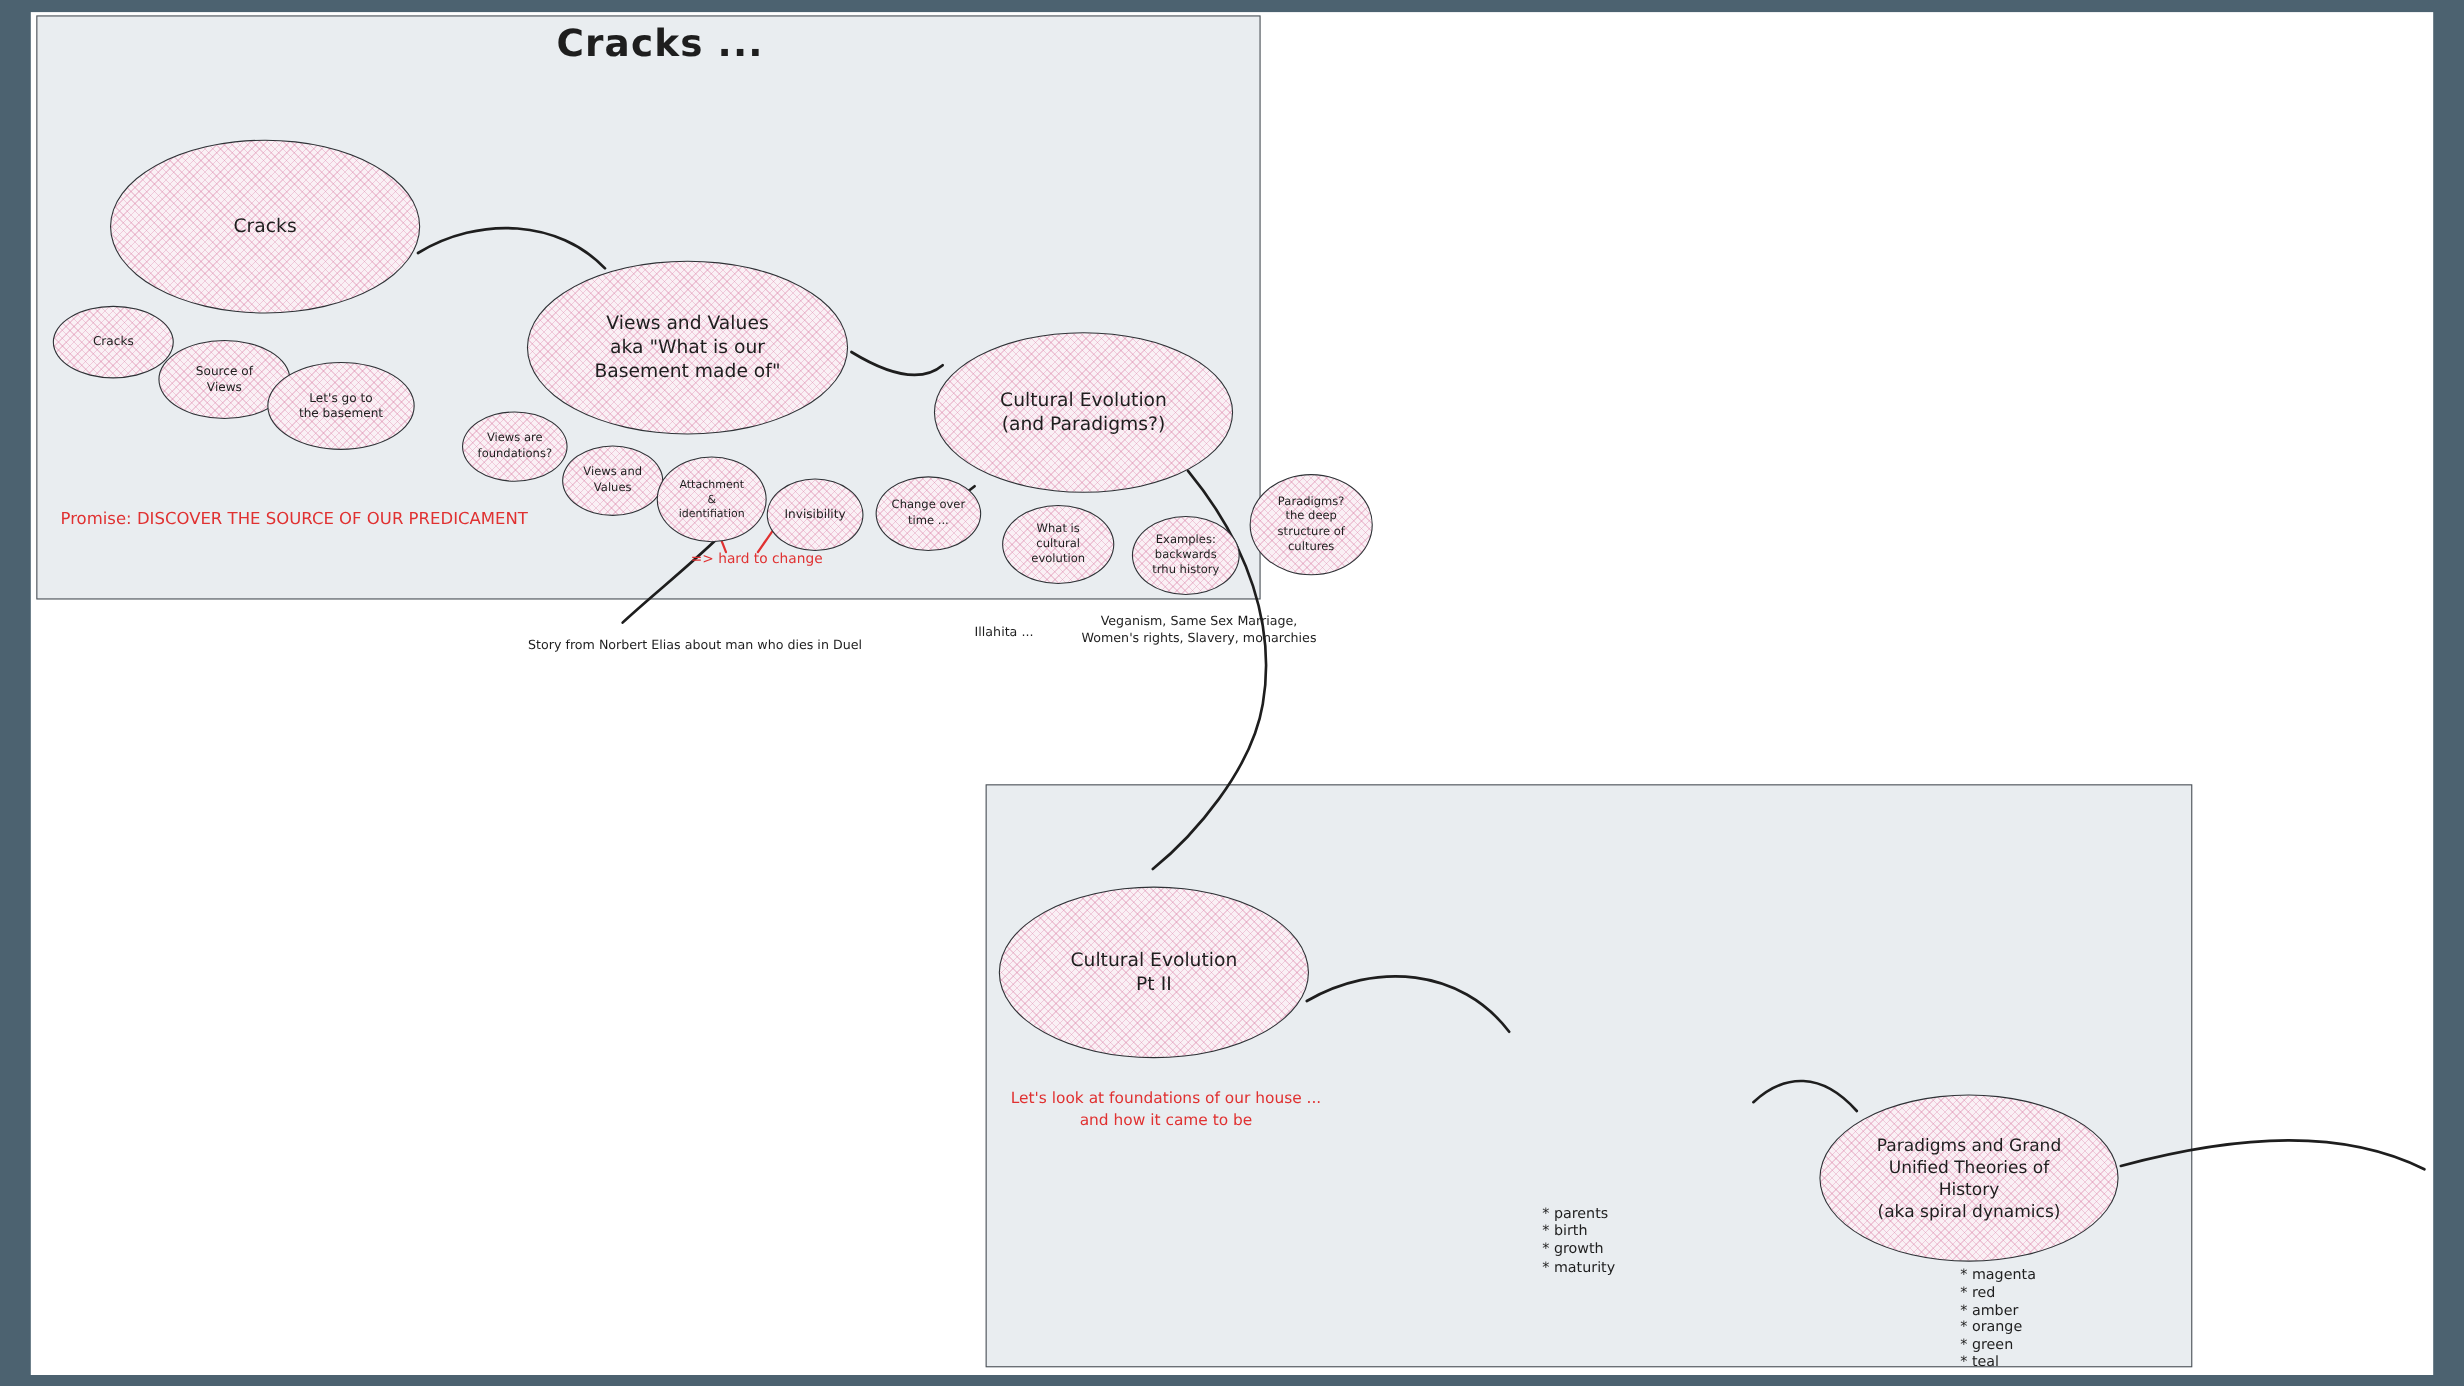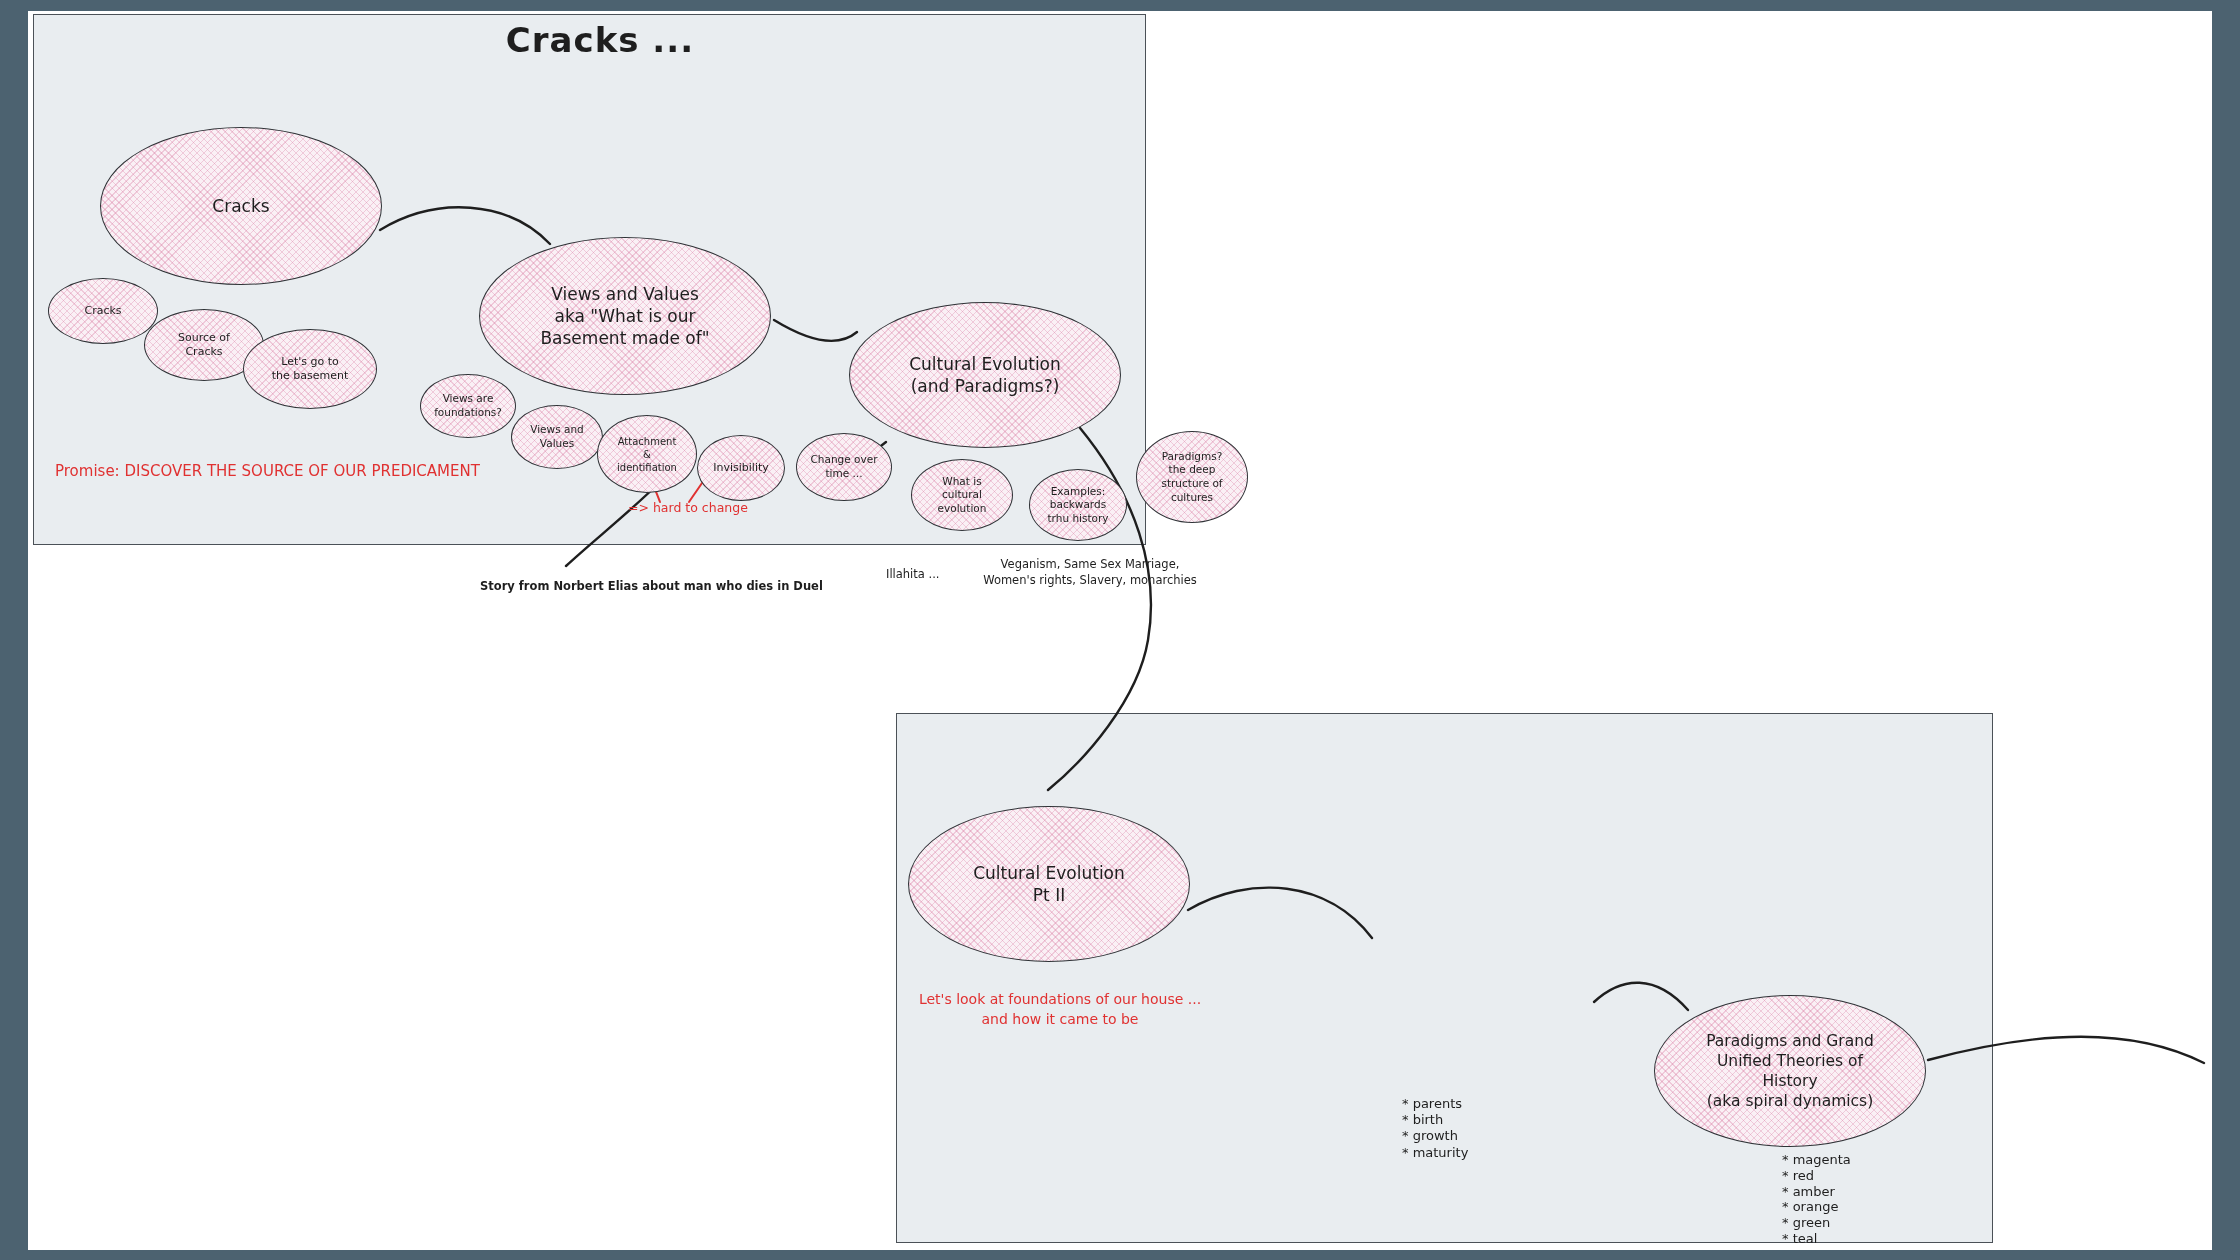--- a/index.html
+++ b/index.html
@@ -66,21 +66,21 @@
     </div>
     <div class="node" style="left: 849px; top: 302px; width: 272px; height: 146px; font-size: 17px;">
       <span>Cultural Evolution
 (and Paradigms?)</span>
     </div>
     <div class="node" style="left: 48px; top: 278px; width: 110px; height: 66px; font-size: 11px;">
       <span>Cracks</span>
     </div>
     <div class="node" style="left: 144px; top: 309px; width: 120px; height: 72px; font-size: 11px;">
       <span>Source of
-Cracks</span>
+Views</span>
     </div>
     <div class="node" style="left: 243px; top: 329px; width: 134px; height: 80px; font-size: 11px;">
       <span>Let's go to
 the basement</span>
     </div>
     <div class="node" style="left: 420px; top: 374px; width: 96px; height: 64px; font-size: 10.5px;">
       <span>Views are
 foundations?</span>
     </div>
     <div class="node" style="left: 511px; top: 405px; width: 92px; height: 64px; font-size: 10.5px;">
@@ -120,21 +120,21 @@
 Pt II</span>
     </div>
     <div class="node" style="left: 1654px; top: 995px; width: 272px; height: 152px; font-size: 15.5px;">
       <span>Paradigms and Grand
 Unified Theories of
 History
 (aka spiral dynamics)</span>
     </div>
     <div class="note red" style="left: 55px; top: 461px; font-size: 15px;">Promise: DISCOVER THE SOURCE OF OUR PREDICAMENT</div>
     <div class="note red" style="left: 628px; top: 499px; font-size: 12.5px;">=&gt; hard to change</div>
-    <div class="note ink" style="left: 480px; top: 578px; font-size: 11.5px; font-weight: bold;">Story from Norbert Elias about man who dies in Duel</div>
+    <div class="note ink" style="left: 480px; top: 578px; font-size: 11.5px;">Story from Norbert Elias about man who dies in Duel</div>
     <div class="note ink" style="left: 886px; top: 566px; font-size: 11.5px;">Illahita ...</div>
     <div class="note ink center" style="left: 1090px; top: 556px; font-size: 11.5px;">Veganism, Same Sex Marriage,
 Women's rights, Slavery, monarchies</div>
     <div class="note red center" style="left: 1060px; top: 990px; font-size: 14px;">Let's look at foundations of our house ...
 and how it came to be</div>
     <div class="note ink" style="left: 1402px; top: 1096px; font-size: 13px; line-height: 16.2px;">* parents
 * birth
 * growth
 * maturity</div>
     <div class="note ink" style="left: 1782px; top: 1152px; font-size: 13px; line-height: 15.8px;">* magenta

